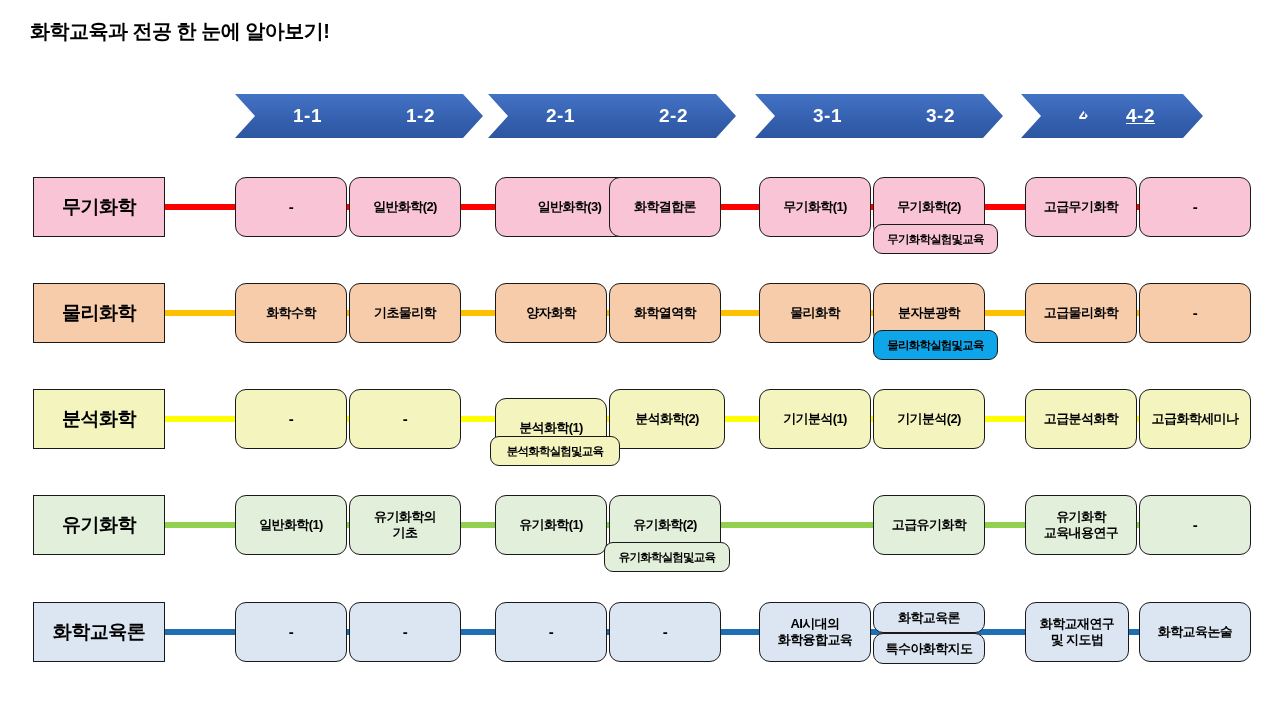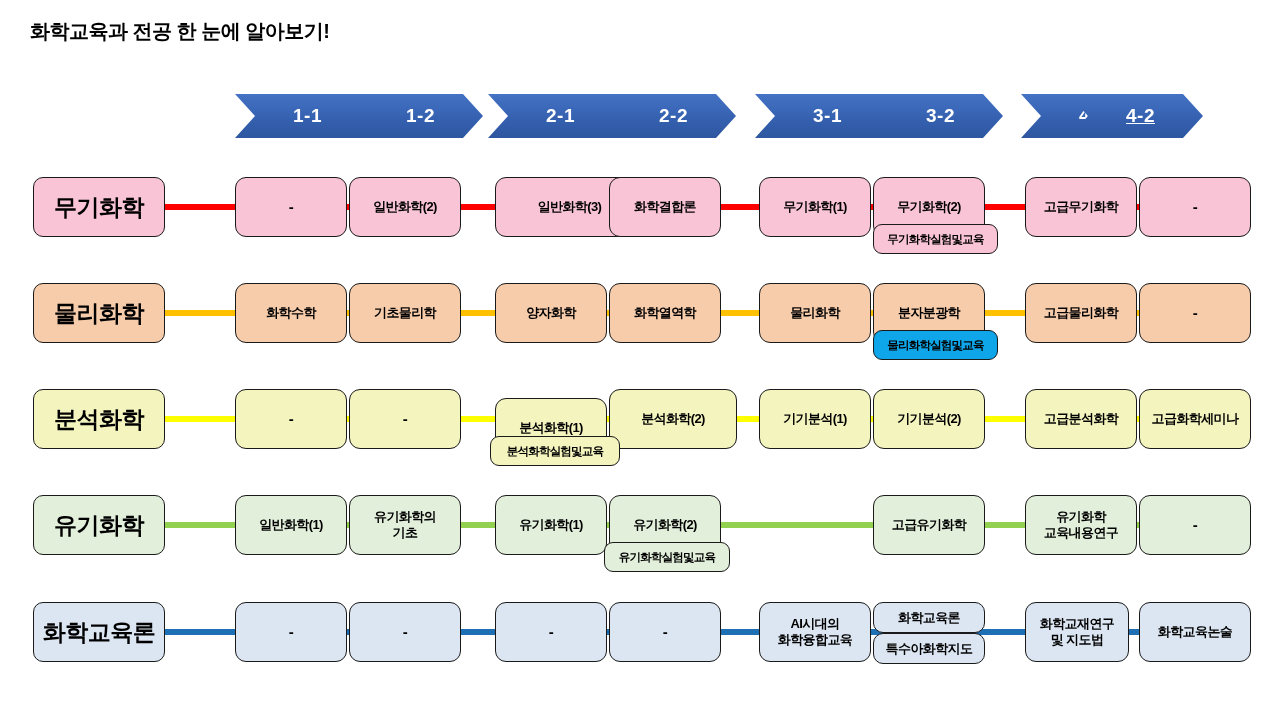--- a/index.html
+++ b/index.html
@@ -57,25 +57,25 @@
     height:6px;
     left:33px;
     width:1215px;
     border-radius:1px;
   }
   .label-box{
     position:absolute;
     left:33px; top:0;
     width:132px; height:60px;
     border:1.3px solid #1a1a1a;
-    border-radius:10px;
-    display:flex;
-    align-items:center;
-    justify-content:center;
-    font-size:23px;
+    border-radius:0;
+    display:flex;
+    align-items:center;
+    justify-content:center;
+    font-size:19px;
     font-weight:bold;
     color:#000000;
     box-sizing:border-box;
     z-index:3;
     letter-spacing:-0.5px;
   }
   .cell{
     position:absolute;
     top:0;
     height:60px;
@@ -163,21 +163,21 @@
       <div class="cell" style="left: 1025px; width: 112px; background: rgb(247, 204, 171); white-space: pre-line;">고급물리화학</div>
       <div class="cell empty" style="left: 1139px; width: 112px; background: rgb(247, 204, 171); white-space: pre-line;">-</div>
     </div>
     <div class="row" style="top: 389px;">
       <div class="track" style="background: rgb(255, 255, 0);"></div>
       <div class="label-box" style="background: rgb(244, 244, 190);">분석화학</div>
       <div class="cell empty" style="left: 235px; width: 112px; background: rgb(244, 244, 190); white-space: pre-line;">-</div>
       <div class="cell empty" style="left: 349px; width: 112px; background: rgb(244, 244, 190); white-space: pre-line;">-</div>
       <div class="cell" style="left: 495px; width: 112px; background: rgb(244, 244, 190); white-space: pre-line; margin-top: 9px;">분석화학(1)</div>
       <div class="subcell" style="left: 490px; width: 130px; top: 47px; background: rgb(244, 244, 190);">분석화학실험및교육</div>
-      <div class="cell" style="left: 609px; width: 128px; background: rgb(244, 244, 190); white-space: pre-line;">분석화학(2)</div>
+      <div class="cell" style="left: 609px; width: 116px; background: rgb(244, 244, 190); white-space: pre-line;">분석화학(2)</div>
       <div class="cell" style="left: 759px; width: 112px; background: rgb(244, 244, 190); white-space: pre-line;">기기분석(1)</div>
       <div class="cell" style="left: 873px; width: 112px; background: rgb(244, 244, 190); white-space: pre-line;">기기분석(2)</div>
       <div class="cell" style="left: 1025px; width: 112px; background: rgb(244, 244, 190); white-space: pre-line;">고급분석화학</div>
       <div class="cell" style="left: 1139px; width: 112px; background: rgb(244, 244, 190); white-space: pre-line;">고급화학세미나</div>
     </div>
     <div class="row" style="top: 495px;">
       <div class="track" style="background: rgb(146, 208, 80);"></div>
       <div class="label-box" style="background: rgb(226, 239, 218);">유기화학</div>
       <div class="cell" style="left: 235px; width: 112px; background: rgb(226, 239, 218); white-space: pre-line;">일반화학(1)</div>
       <div class="cell two-line" style="left: 349px; width: 112px; background: rgb(226, 239, 218); white-space: pre-line;">유기화학의

